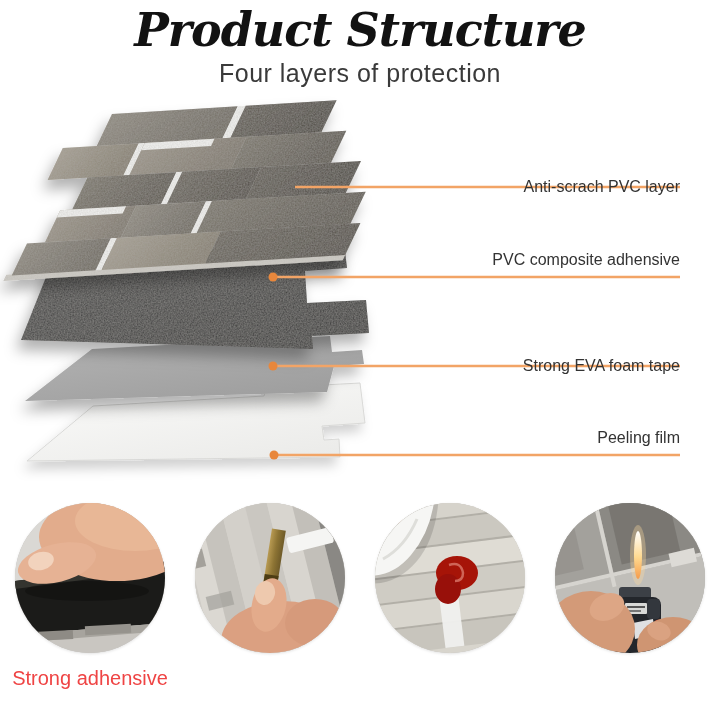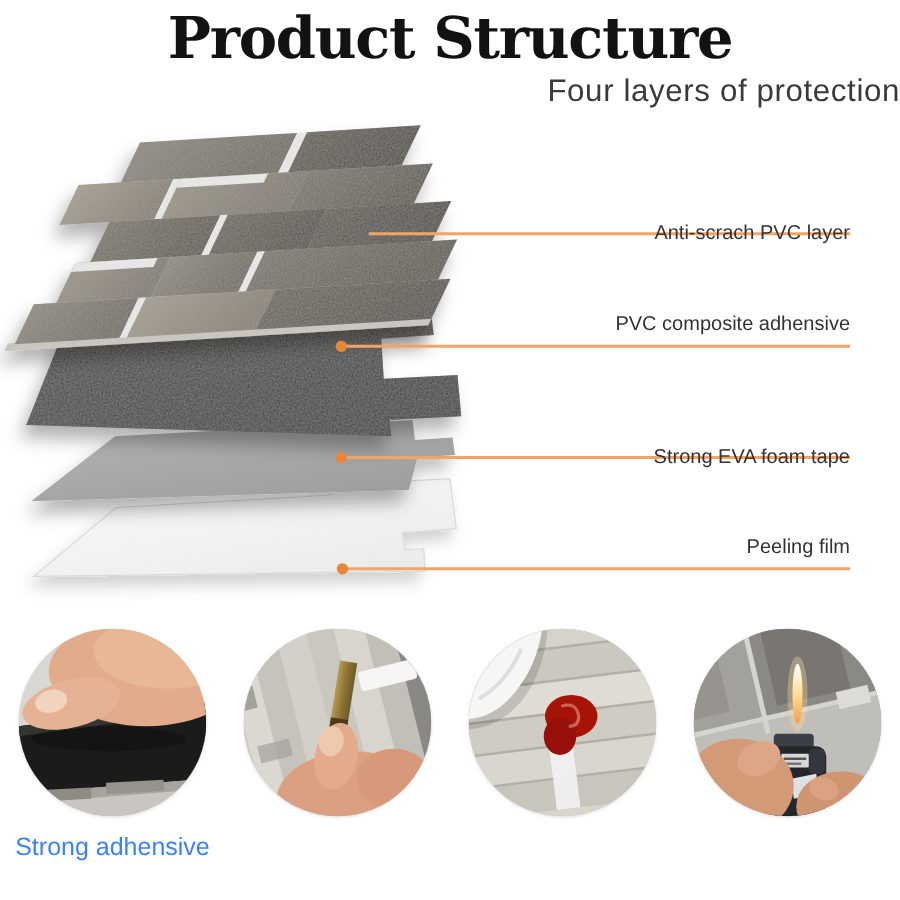--- a/index.html
+++ b/index.html
@@ -3,43 +3,43 @@
 <meta charset="utf-8">
 <style>
   html,body{margin:0;padding:0;}
   body{
     width:720px;height:720px;position:relative;background:#ffffff;
     font-family:"Liberation Sans", sans-serif;overflow:hidden;
   }
   .header{position:absolute;top:0;left:0;width:720px;text-align:center;}
   .title{
     margin:4px 0 0 0;font-family:"DejaVu Serif", serif;font-weight:700;
-    font-size:46px;line-height:1.15;color:#121212;letter-spacing:-1px;
+    font-size:46px;line-height:1.15;color:#121212;letter-spacing:-1px;font-style:italic;
   }
   .subtitle{
-    margin:2px 0 0 0;font-size:25px;color:#3a3a3a;font-weight:400;letter-spacing:0.5px;text-align:right;
+    margin:2px 0 0 0;font-size:25px;color:#3a3a3a;font-weight:400;letter-spacing:0.5px;
   }
   .diagram-svg{position:absolute;left:0;top:0;width:720px;height:720px;}
   .callout-label{
     position:absolute;right:40px;font-size:16px;color:#333333;
     white-space:nowrap;text-align:right;line-height:20px;
   }
   .features{
     position:absolute;top:503px;left:0;width:720px;
     display:flex;justify-content:center;gap:24px;
   }
   .feature{width:156px;display:flex;flex-direction:column;align-items:center;}
   .photo{
     width:150px;height:150px;border-radius:50%;overflow:hidden;
     box-shadow:inset 0 0 0 1px rgba(0,0,0,0.10), 0 1px 3px rgba(0,0,0,0.12);
     background:#d8d6d2;
   }
   .photo svg{display:block;}
   .feature-caption{
-    margin-top:14px;font-size:20px;color:#3b82f6;text-align:center;white-space:nowrap;
+    margin-top:14px;font-size:20px;color:#ef4444;text-align:center;white-space:nowrap;
   }
 </style>
 </head>
 <body>
 
 <div class="header">
   <h1 class="title">Product Structure</h1>
   <div class="subtitle">Four layers of protection</div>
 </div>
 

